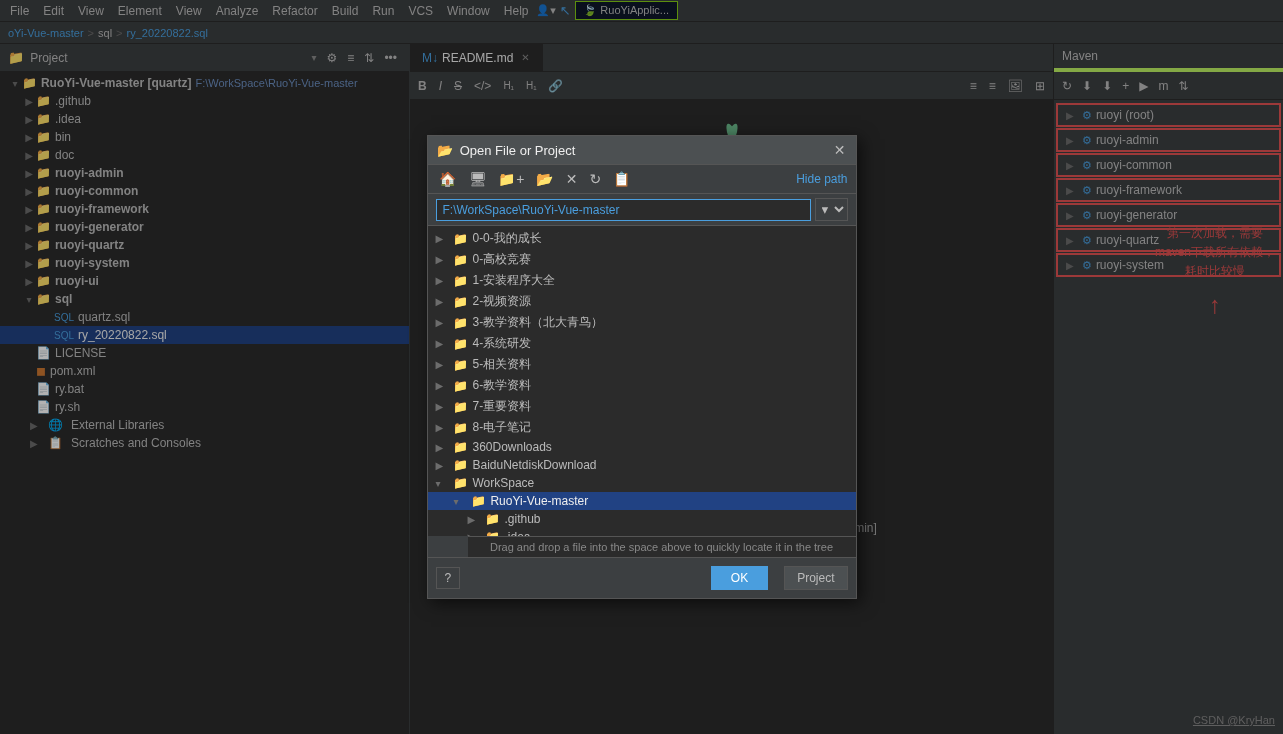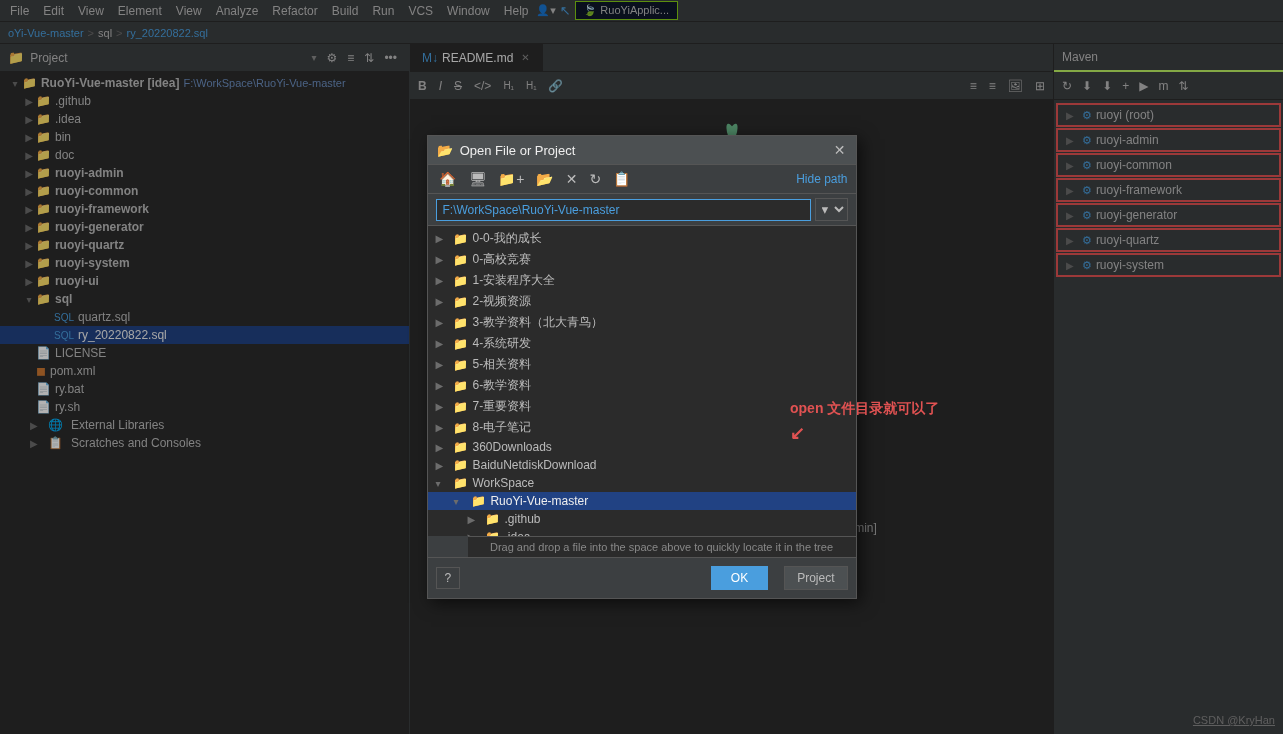--- a/index.html
+++ b/index.html
@@ -49,21 +49,21 @@
     .readme-logo svg { width: 60px; height: 60px; }
     .readme-h2 { font-size: 20px; color: #eee; margin-bottom: 8px; font-weight: bold; }
     .readme-p { color: #aaa; font-size: 12px; margin-bottom: 8px; }
     .readme-list { color: #aaa; font-size: 12px; padding-left: 20px; }
     .readme-list li { margin-bottom: 4px; }
     .link-text { color: #4a9ede; }
     .truncated { overflow: hidden; white-space: nowrap; text-overflow: ellipsis; max-width: 380px; }
 
     
     .maven-panel { width: 230px; background: #3c3f41; border-left: 1px solid #2b2b2b; display: flex; flex-direction: column; }
-    .maven-header { background: #3c3f41; padding: 4px 8px; font-size: 12px; color: #bbb; border-bottom: 2px solid #bef264; height: 28px; display: flex; align-items: center; }
+    .maven-header { background: #3c3f41; padding: 4px 8px; font-size: 12px; color: #bbb; border-bottom: 4px solid #bef264; height: 28px; display: flex; align-items: center; }
     .maven-toolbar { display: flex; align-items: center; padding: 2px 4px; gap: 2px; border-bottom: 1px solid #2b2b2b; height: 28px; }
     .maven-tree { flex: 1; overflow-y: auto; padding: 2px 0; }
     .maven-item { display: flex; align-items: center; padding: 3px 8px; cursor: pointer; font-size: 12px; gap: 4px; }
     .maven-item .mv-arrow { color: #6c6c6c; font-size: 10px; width: 12px; }
     .maven-module-icon { color: #4a9ede; font-size: 11px; }
 
     
     .dialog-overlay { position: absolute; top: 0; left: 0; width: 100%; height: 100%; background: rgba(0,0,0,0.3); z-index: 100; display: flex; align-items: center; justify-content: center; }
     .dialog { background: #3c3f41; border: 1px solid #555; width: 430px; box-shadow: 4px 4px 16px rgba(0,0,0,0.6); }
     .dialog-titlebar { background: #4c5052; padding: 6px 10px; display: flex; align-items: center; justify-content: space-between; border-bottom: 1px solid #555; }
@@ -140,21 +140,21 @@
         <button class="btn-icon-sm">⇅</button>
         <button class="btn-icon-sm">•••</button>
       </div>
     </div>
     <div class="sidebar-tree">
 
       <div class="tree-item">
         <span class="indent" style="width:4px"></span>
         <span class="arrow-icon">▾</span>
         <span class="file-icon folder-icon">📁</span>
-        <span class="tree-root-label">RuoYi-Vue-master [idea]</span>
+        <span class="tree-root-label">RuoYi-Vue-master [quartz]</span>
         <span class="tree-path">F:\WorkSpace\RuoYi-Vue-master</span>
       </div>
       <div class="tree-item">
         <span class="indent" style="width:18px"></span>
         <span class="arrow-icon">▶</span>
         <span class="file-icon folder-icon">📁</span>
         <span class="tree-item-label">.github</span>
       </div>
       <div class="tree-item">
         <span class="indent" style="width:18px"></span>
@@ -368,20 +368,26 @@
         <span class="maven-module-icon">⚙</span>
         <span>ruoyi-quartz</span>
       </div>
       <div class="maven-item" style="border: 2px solid #e05252; margin: 1px 2px;">
         <span class="mv-arrow">▶</span>
         <span class="maven-module-icon">⚙</span>
         <span>ruoyi-system</span>
       </div>
     </div>
 
+    <div style="position:absolute; right:8px; top:180px; color:#e05252; font-size:12px; line-height:1.6; text-align:center; z-index:5;">
+      <span style="white-space:pre-line;">第一次加载，需要
+maven下载所有依赖，
+耗时比较慢</span>
+      <div style="margin-top:4px; font-size:24px; color:#e05252;">↑</div>
+    </div>
   </div>
 
 </div>
 
 <div class="dialog-overlay">
   <div class="dialog">
     <div class="dialog-titlebar">
       <div class="dialog-title">
         <span>📂</span>
         <span>Open File or Project</span>
@@ -493,19 +499,15 @@
     <div class="dialog-footer-hint">Drag and drop a file into the space above to quickly locate it in the tree</div>
     <div class="dialog-actions">
       <button class="dialog-help">?</button>
       <div class="dialog-action-buttons">
         <button class="btn-ok">OK</button>
         <button class="btn-cancel">Project</button>
       </div>
     </div>
   </div>
 
-  <div style="position:absolute; left:790px; top:400px; color:#e05252; font-size:14px; font-weight:bold; z-index:300; pointer-events:none;">
-    <span>open 文件目录就可以了</span>
-    <div style="margin-top:4px; font-size:18px; color:#e05252;">↙</div>
-  </div>
 </div>
 
 <div class="csdn-watermark">CSDN @KryHan</div>
 
 </body></html>

